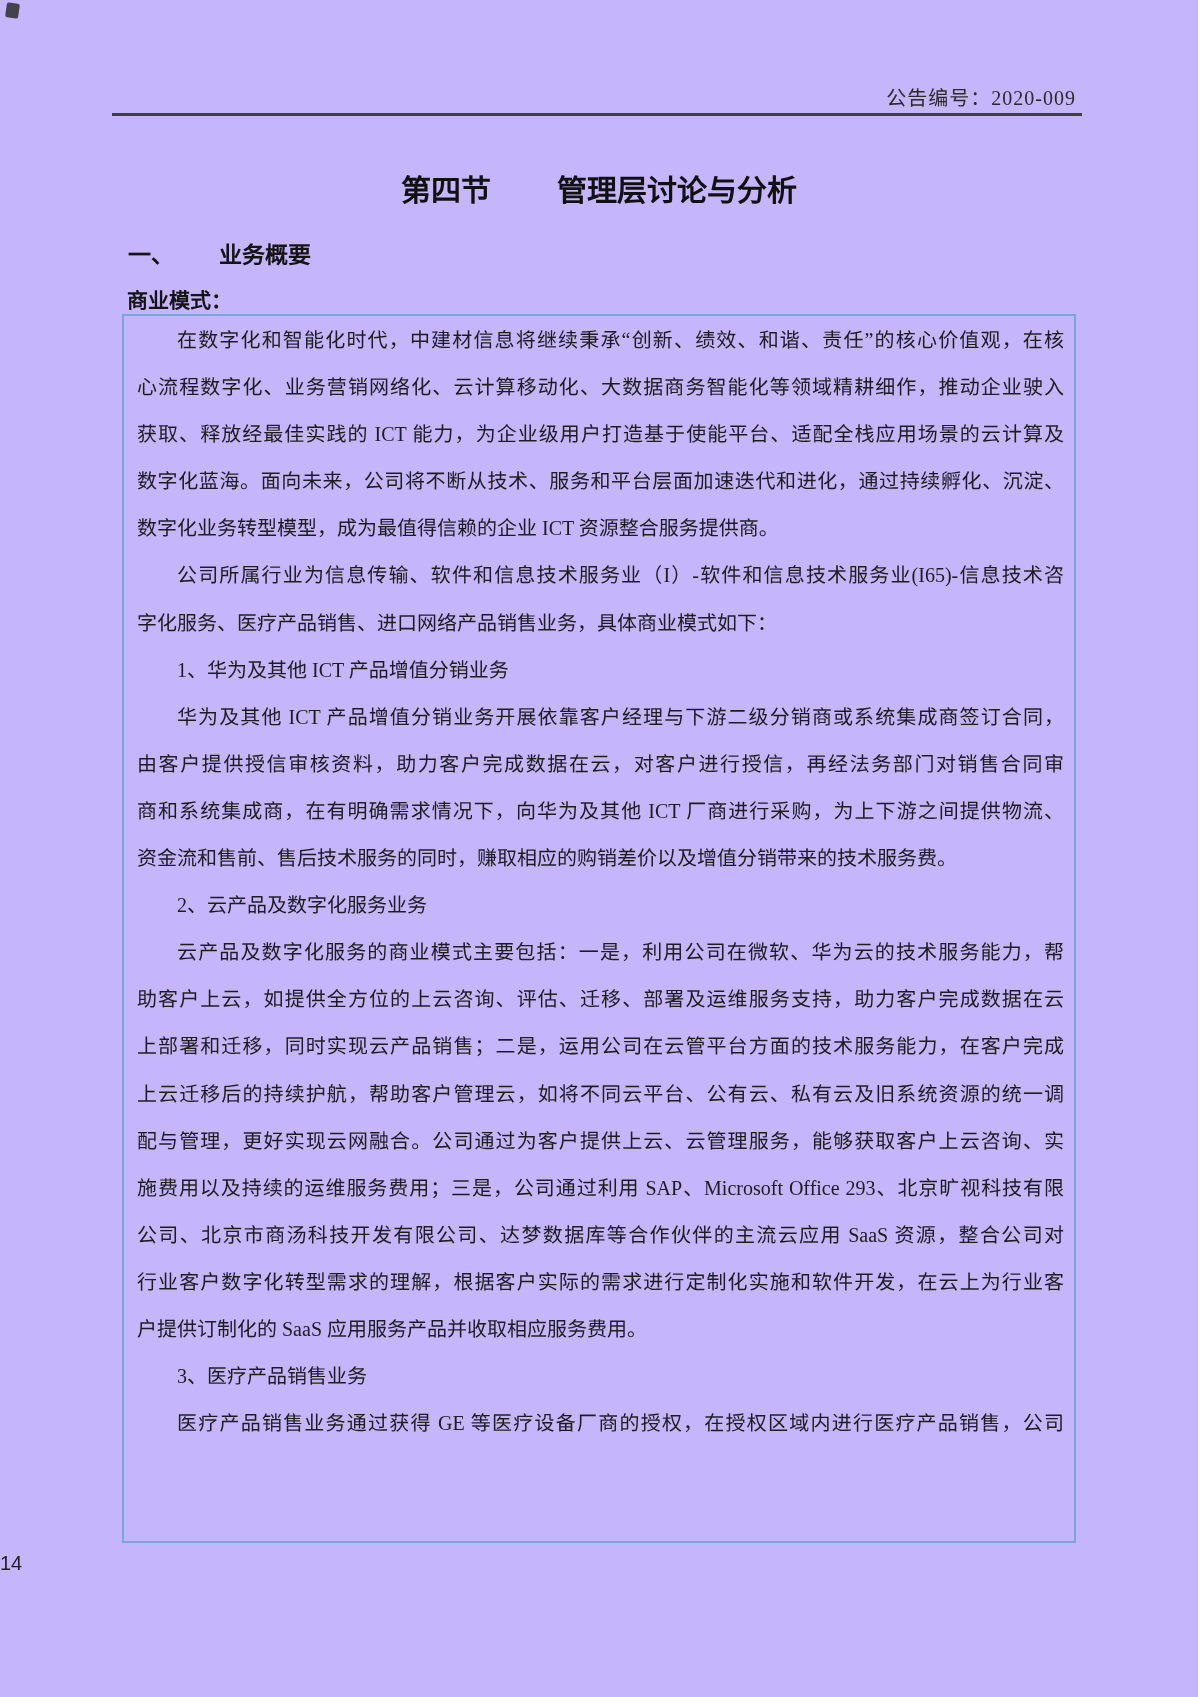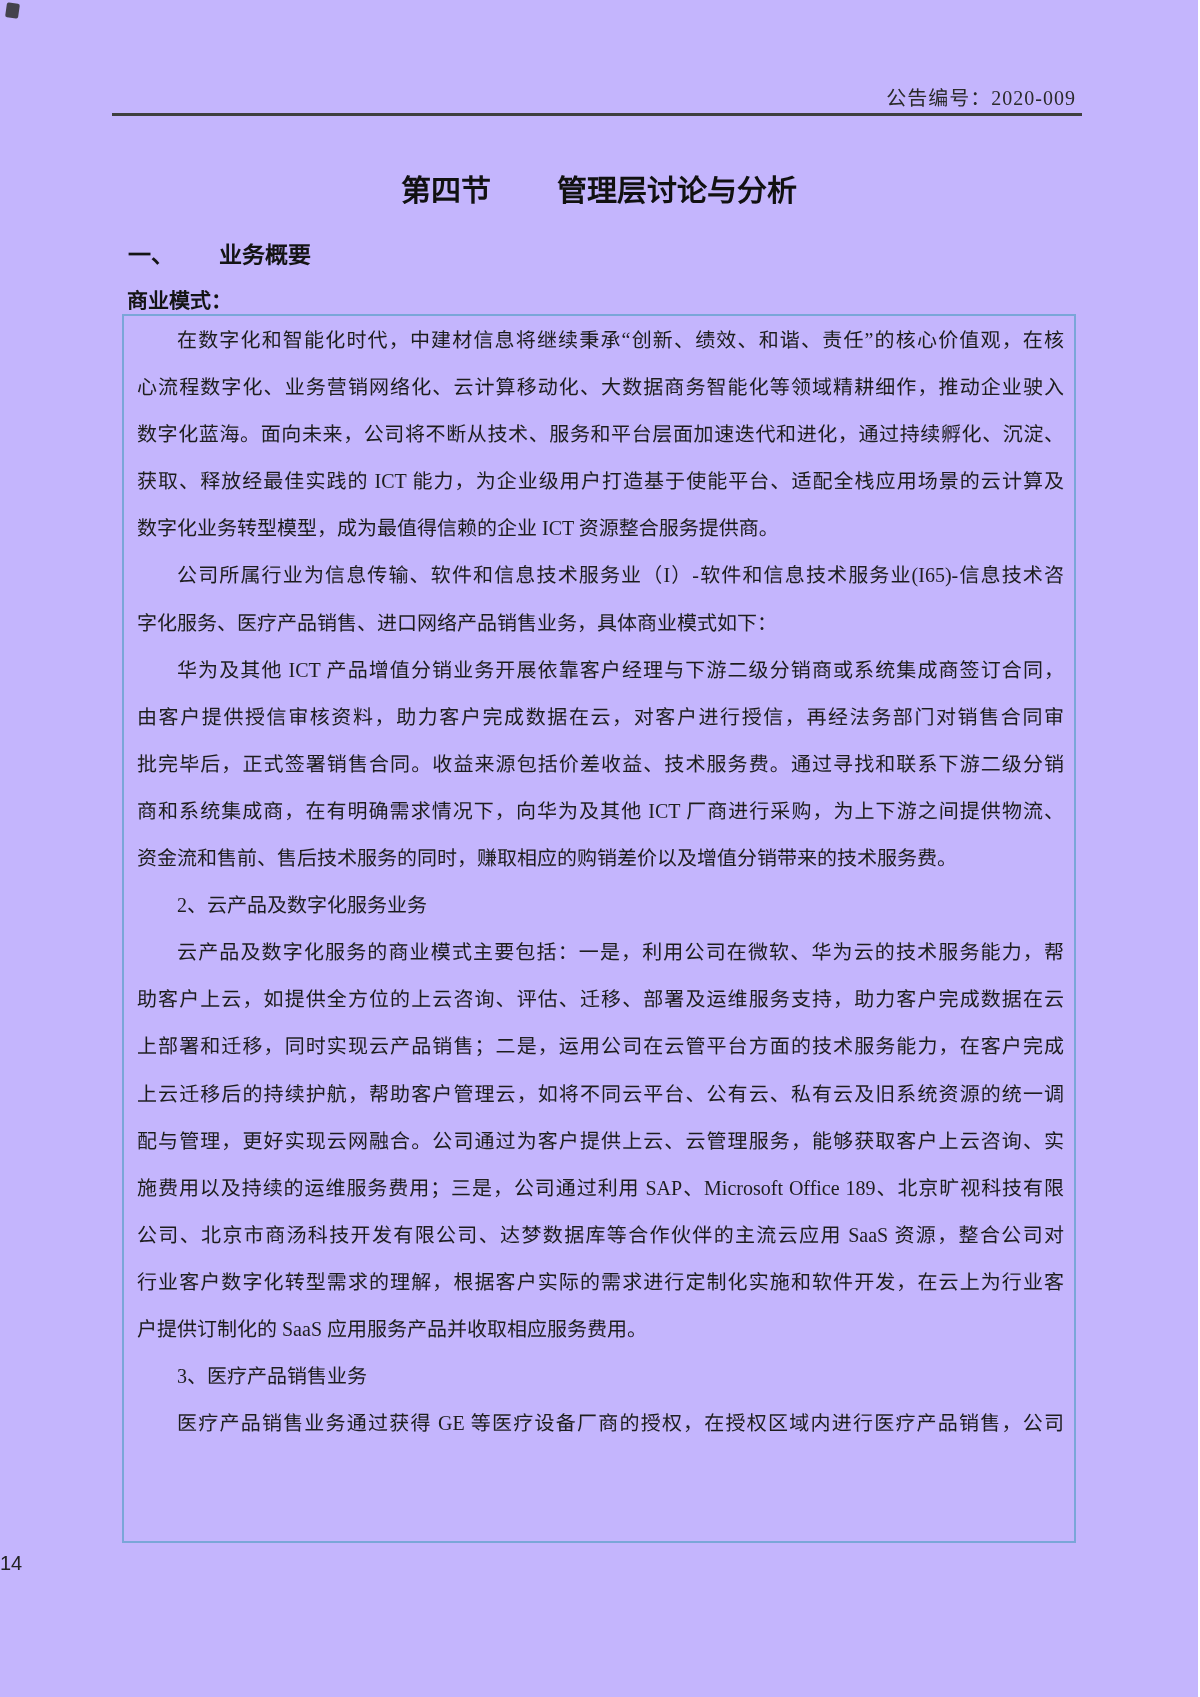--- a/index.html
+++ b/index.html
@@ -89,37 +89,37 @@
   <div class="section-heading">
     <span class="s1">一、</span><span class="s2">业务概要</span>
   </div>
 
   <div class="subsection-heading">商业模式：</div>
 
   <div class="business-box">
     <div>
         <div class="line indent just">在数字化和智能化时代，中建材信息将继续秉承“创新、绩效、和谐、责任”的核心价值观，在核</div>
         <div class="line just">心流程数字化、业务营销网络化、云计算移动化、大数据商务智能化等领域精耕细作，推动企业驶入</div>
+        <div class="line just">获取、释放经最佳实践的 ICT 能力，为企业级用户打造基于使能平台、适配全栈应用场景的云计算及</div>
         <div class="line just">数字化蓝海。面向未来，公司将不断从技术、服务和平台层面加速迭代和进化，通过持续孵化、沉淀、</div>
-        <div class="line just">获取、释放经最佳实践的 ICT 能力，为企业级用户打造基于使能平台、适配全栈应用场景的云计算及</div>
         <div class="line">数字化业务转型模型，成为最值得信赖的企业 ICT 资源整合服务提供商。</div>
         <div class="line indent just">公司所属行业为信息传输、软件和信息技术服务业（I）-软件和信息技术服务业(I65)-信息技术咨</div>
         <div class="line">字化服务、医疗产品销售、进口网络产品销售业务，具体商业模式如下：</div>
+        <div class="line indent">1、华为及其他 ICT 产品增值分销业务</div>
         <div class="line indent just">华为及其他 ICT 产品增值分销业务开展依靠客户经理与下游二级分销商或系统集成商签订合同，</div>
         <div class="line just">由客户提供授信审核资料，助力客户完成数据在云，对客户进行授信，再经法务部门对销售合同审</div>
-        <div class="line just">批完毕后，正式签署销售合同。收益来源包括价差收益、技术服务费。通过寻找和联系下游二级分销</div>
         <div class="line just">商和系统集成商，在有明确需求情况下，向华为及其他 ICT 厂商进行采购，为上下游之间提供物流、</div>
         <div class="line">资金流和售前、售后技术服务的同时，赚取相应的购销差价以及增值分销带来的技术服务费。</div>
         <div class="line indent">2、云产品及数字化服务业务</div>
         <div class="line indent just">云产品及数字化服务的商业模式主要包括：一是，利用公司在微软、华为云的技术服务能力，帮</div>
         <div class="line just">助客户上云，如提供全方位的上云咨询、评估、迁移、部署及运维服务支持，助力客户完成数据在云</div>
         <div class="line just">上部署和迁移，同时实现云产品销售；二是，运用公司在云管平台方面的技术服务能力，在客户完成</div>
         <div class="line just">上云迁移后的持续护航，帮助客户管理云，如将不同云平台、公有云、私有云及旧系统资源的统一调</div>
         <div class="line just">配与管理，更好实现云网融合。公司通过为客户提供上云、云管理服务，能够获取客户上云咨询、实</div>
-        <div class="line just">施费用以及持续的运维服务费用；三是，公司通过利用 SAP、Microsoft Office 189、北京旷视科技有限</div>
+        <div class="line just">施费用以及持续的运维服务费用；三是，公司通过利用 SAP、Microsoft Office 293、北京旷视科技有限</div>
         <div class="line just">公司、北京市商汤科技开发有限公司、达梦数据库等合作伙伴的主流云应用 SaaS 资源，整合公司对</div>
         <div class="line just">行业客户数字化转型需求的理解，根据客户实际的需求进行定制化实施和软件开发，在云上为行业客</div>
         <div class="line">户提供订制化的 SaaS 应用服务产品并收取相应服务费用。</div>
         <div class="line indent">3、医疗产品销售业务</div>
         <div class="line indent just">医疗产品销售业务通过获得 GE 等医疗设备厂商的授权，在授权区域内进行医疗产品销售，公司</div>
       </div>
   </div>
 
   <div class="page-number">14</div>
 

